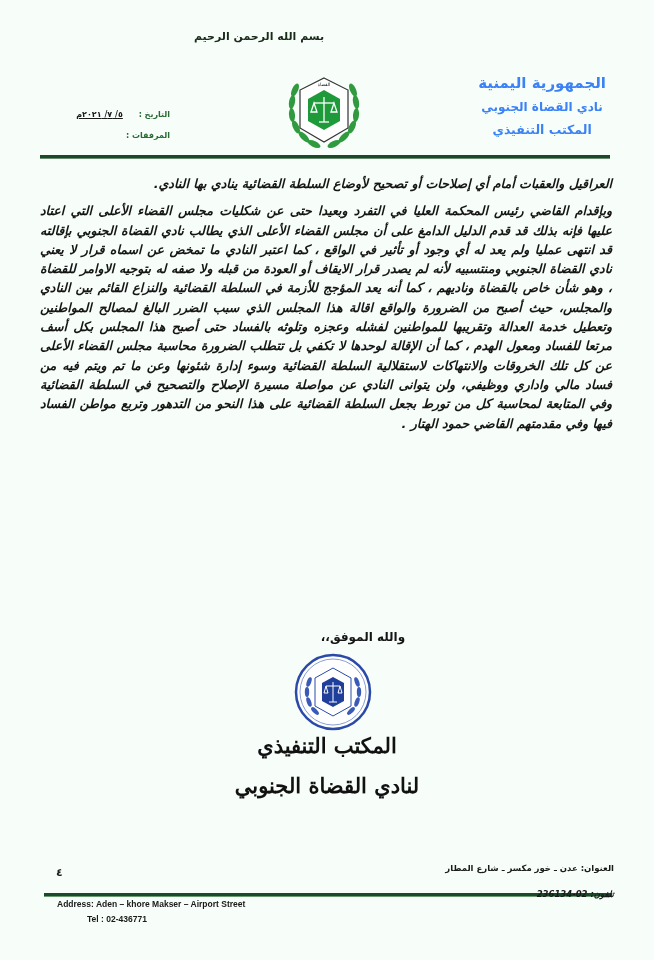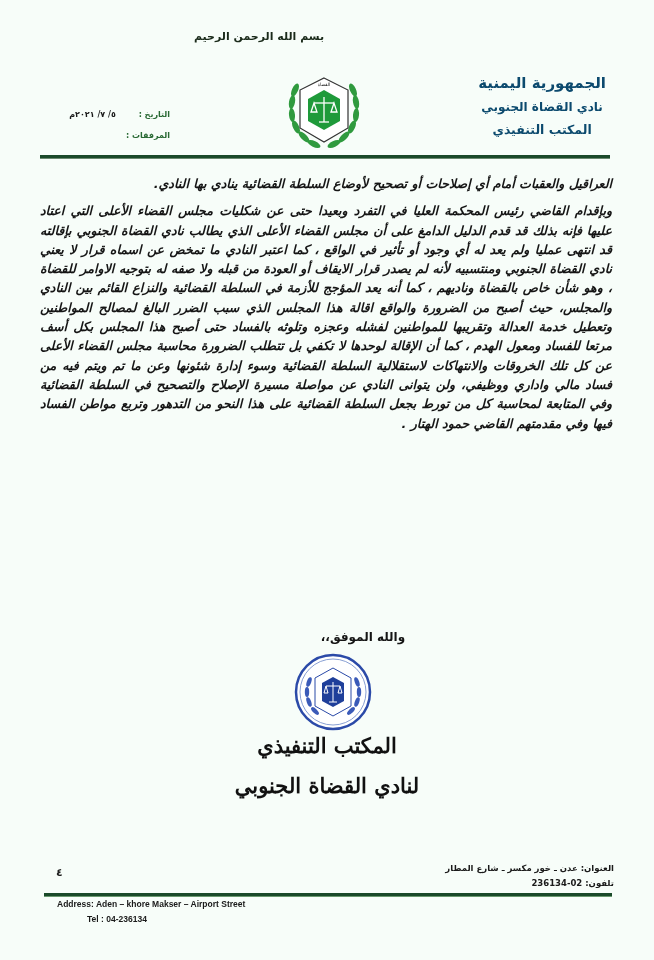--- a/index.html
+++ b/index.html
@@ -10,31 +10,31 @@
     color: #111;
     position: relative;
   }
   .basmala {
     position: absolute; top: 30px; left: 0; width: 518px;
     text-align: center; font-size: 11px; font-weight: bold; color: #1a2a1a;
     direction: rtl;
   }
   .header-right {
     position: absolute; top: 74px; right: 48px; direction: rtl; text-align: center;
-    color: #0c4a6e; font-weight: bold;
+    color: #3b82f6; font-weight: bold;
   }
   .header-right .l1 { font-size: 15px; margin-bottom: 8px; }
   .header-right .l2 { font-size: 12px; margin-bottom: 8px; }
   .header-right .l3 { font-size: 12.5px; }
   .header-left {
     position: absolute; top: 110px; left: 70px; direction: rtl; text-align: right;
     font-size: 8px; font-weight: bold; color: #2a6a35; width: 100px;
   }
   .header-left .row { margin-bottom: 12px; white-space: nowrap; }
-  .header-left .date-val { color: #1a1a1a; margin-right: 20px; }
+  .header-left .date-val { color: #1a1a1a; margin-right: 13px; text-decoration: underline; }
   .logo-top { position: absolute; top: 70px; left: 286px; width: 76px; height: 82px; }
   .rule-top {
     position: absolute; top: 155px; left: 40px; width: 570px; height: 3px;
     background: #1a4a2a; border-bottom: 1px solid #6a8a70;
   }
   .body-text {
     position: absolute; top: 174px; left: 40px; width: 572px;
     direction: rtl; text-align: justify; text-align-last: right;
     font-size: 12.6px; line-height: 19.3px; font-weight: bold; color: #151515; font-style: italic;
   }
@@ -60,21 +60,21 @@
   }
   .foot-left {
     position: absolute; top: 899px; left: 57px; font-size: 8.5px; font-weight: bold;
     color: #1a1a1a; font-family: "Liberation Sans", sans-serif;
   }
   .foot-left .tel { margin-left: 30px; margin-top: 5px; }
   .foot-right {
     position: absolute; top: 863px; right: 40px; direction: rtl; text-align: right;
     font-size: 8.5px; font-weight: bold; color: #1a1a1a;
   }
-  .foot-right .tel { margin-top: 5px; }
+  .foot-right .tel { margin-top: 16px; font-style: italic; }
 </style>
 </head>
 <body>
 
 <div class="basmala">بسم الله الرحمن الرحيم</div>
 
 <div class="header-right">
   <div class="l1">الجمهورية اليمنية</div>
   <div class="l2">نادي القضاة الجنوبي</div>
   <div class="l3">المكتب التنفيذي</div>
@@ -156,19 +156,19 @@
 
 <div class="sig sig1">المكتب التنفيذي</div>
 <div class="sig sig2">لنادي القضاة الجنوبي</div>
 
 <div class="page-num">٤</div>
 
 <div class="rule-bottom"></div>
 
 <div class="foot-left">
   <div>Address: Aden – khore Makser – Airport Street</div>
-  <div class="tel">Tel : 04-236134</div>
+  <div class="tel">Tel : 02-436771</div>
 </div>
 
 <div class="foot-right">
   <div>العنوان: عدن ـ خور مكسر ـ شارع المطار</div>
   <div class="tel">تلفون: 02-236134</div>
 </div>
 
 </body></html>

